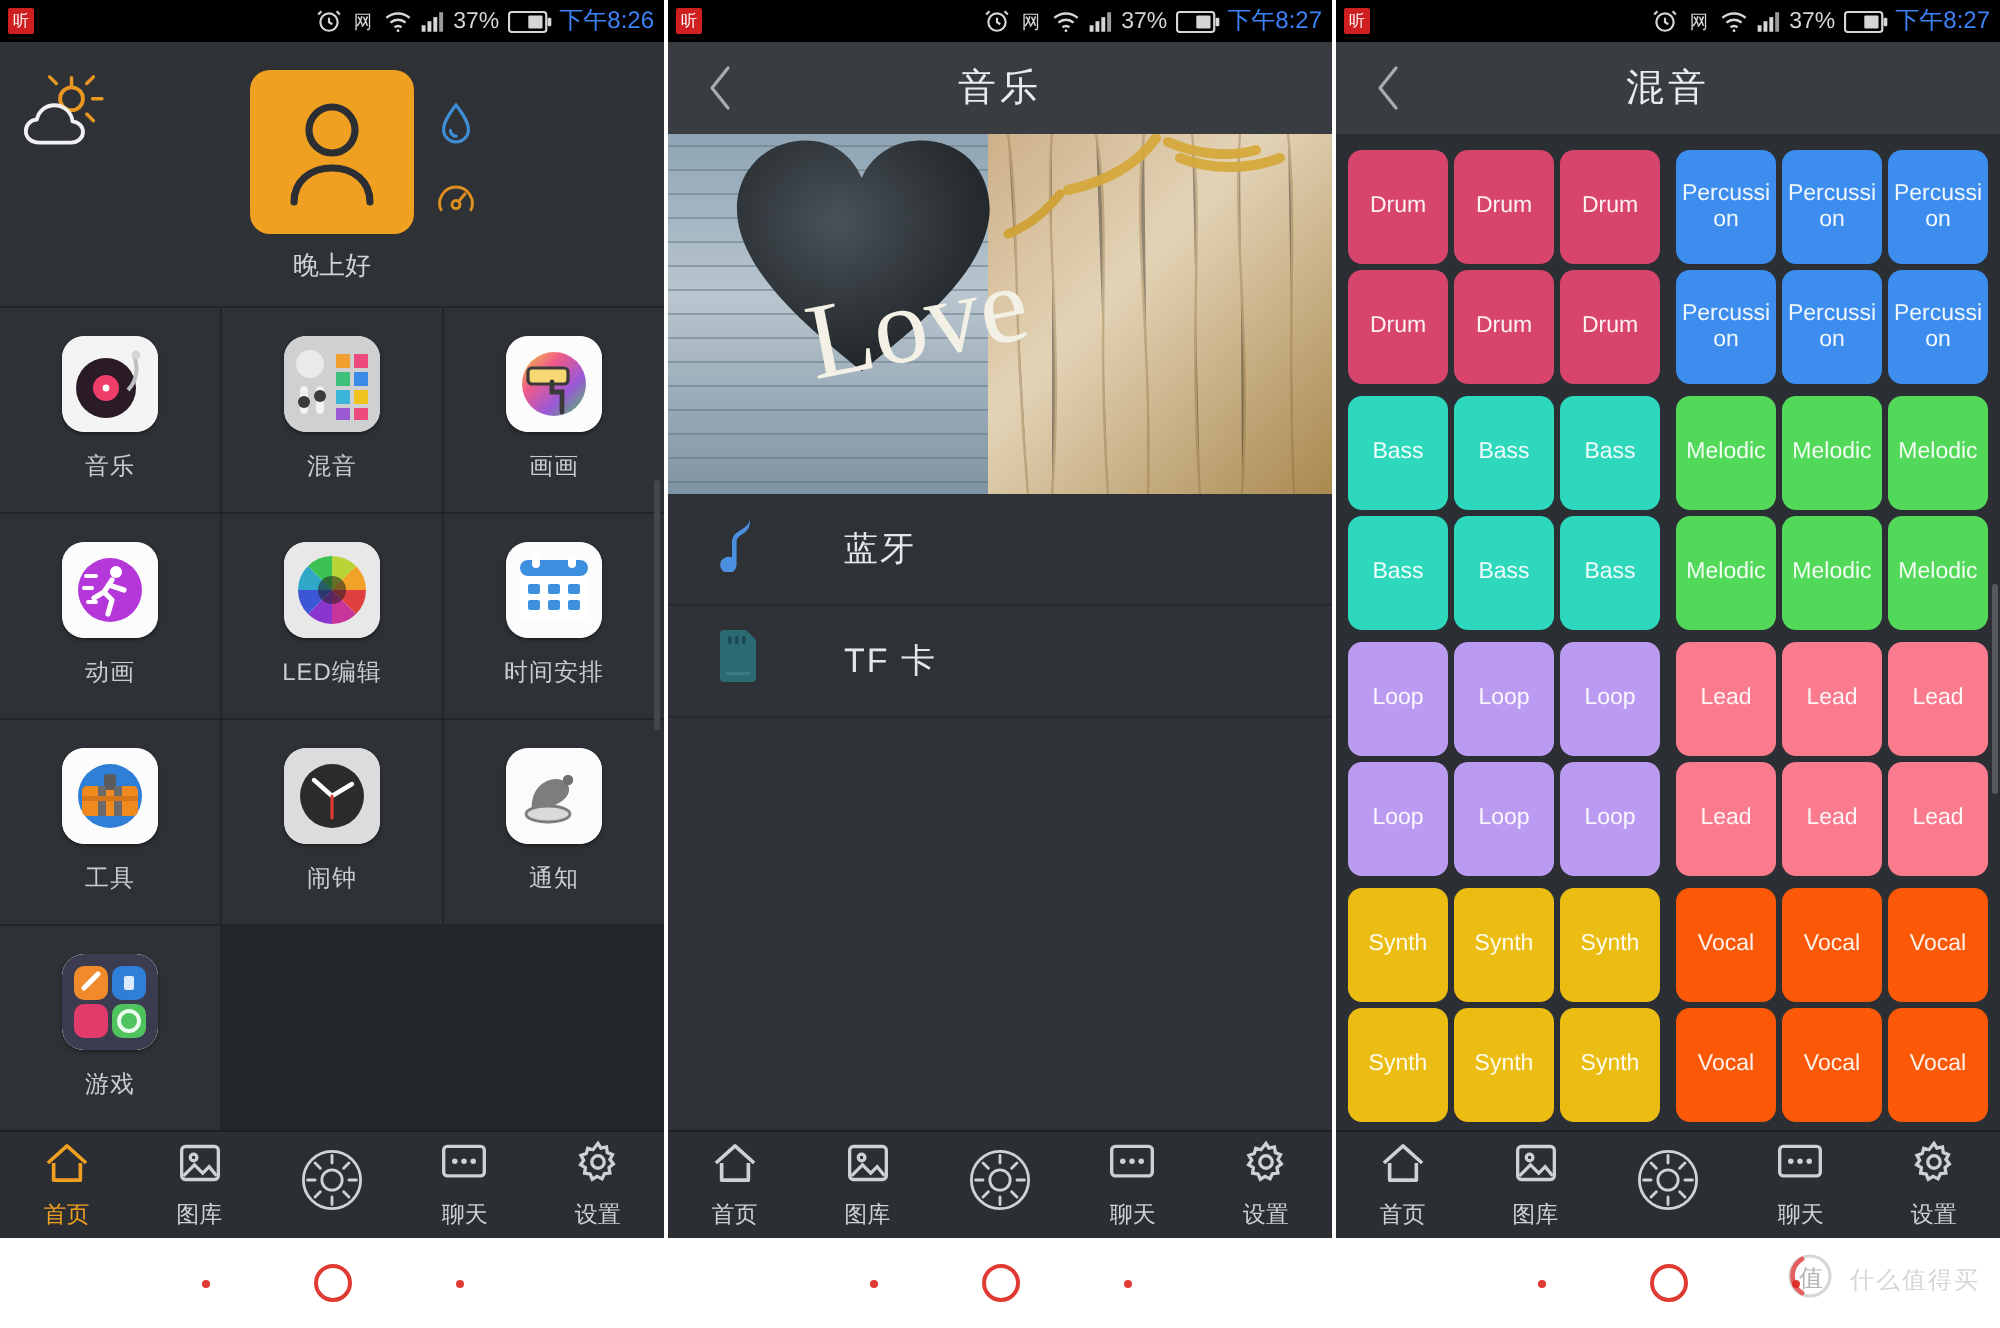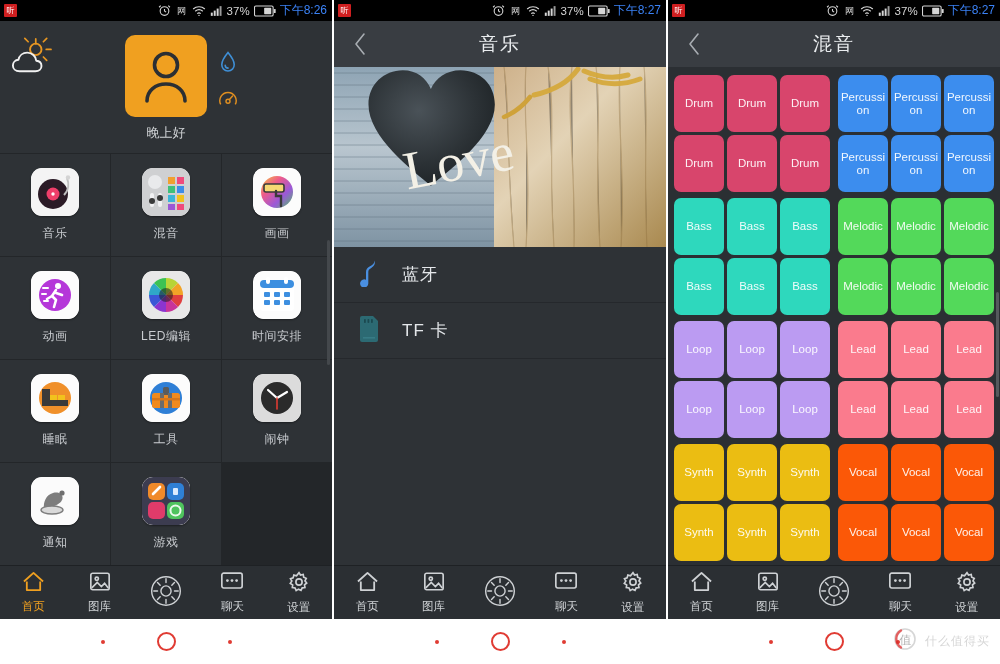--- a/index.html
+++ b/index.html
@@ -209,20 +209,21 @@
     display: flex;
     align-items: center;
     padding: 0 0 0 24px;
     border-bottom: 1px solid #25282c;
     gap: 22px;
   }
   .list-row-label {
     color: #e4e7ea;
     font-size: 17px;
     letter-spacing: 1px;
+    margin-left: 20px;
   }
   .list-filler { background: #2e3236; flex: 1 1 auto; }
 
   
   .mixer {
     flex: 1 1 auto;
     background: #2b2f33;
     padding: 8px 6px 4px 6px;
     display: flex;
     flex-direction: column;
@@ -480,32 +481,20 @@
                 <rect x="31" y="21" width="6" height="5" rx="1"></rect>
               <rect x="11" y="29" width="6" height="5" rx="1"></rect>
                 <rect x="21" y="29" width="6" height="5" rx="1"></rect>
                 <rect x="31" y="29" width="6" height="5" rx="1"></rect>
             </g>
           </svg>
         </div>
         <div class="app-label">时间安排</div>
       </div>
 
-      <div class="app-cell">
-        <div class="app-ico">
-          <svg width="48" height="48" viewBox="0 0 48 48">
-            <rect width="48" height="48" rx="11" fill="#fcfcfc"></rect>
-            <circle cx="24" cy="24" r="16" fill="#f0902a"></circle>
-            <path d="M11 15v17h26v-6H19v-11z" fill="#3a3a3a"></path>
-            <rect x="19" y="21" width="7" height="5" fill="#f2c21d"></rect>
-            <rect x="27" y="21" width="7" height="5" fill="#f2c21d"></rect>
-          </svg>
-        </div>
-        <div class="app-label">睡眠</div>
-      </div>
 
       <div class="app-cell">
         <div class="app-ico">
           <svg width="48" height="48" viewBox="0 0 48 48">
             <rect width="48" height="48" rx="11" fill="#fcfcfc"></rect>
             <circle cx="24" cy="24" r="16" fill="#2f7fd6"></circle>
             <rect x="10" y="19" width="28" height="15" rx="2.5" fill="#f08a1e"></rect>
             <rect x="21" y="13" width="6" height="8" rx="1.5" fill="#5b5b5b"></rect>
             <rect x="18" y="19" width="4" height="15" fill="#6b6b6b"></rect>
             <rect x="26" y="19" width="4" height="15" fill="#6b6b6b"></rect>

